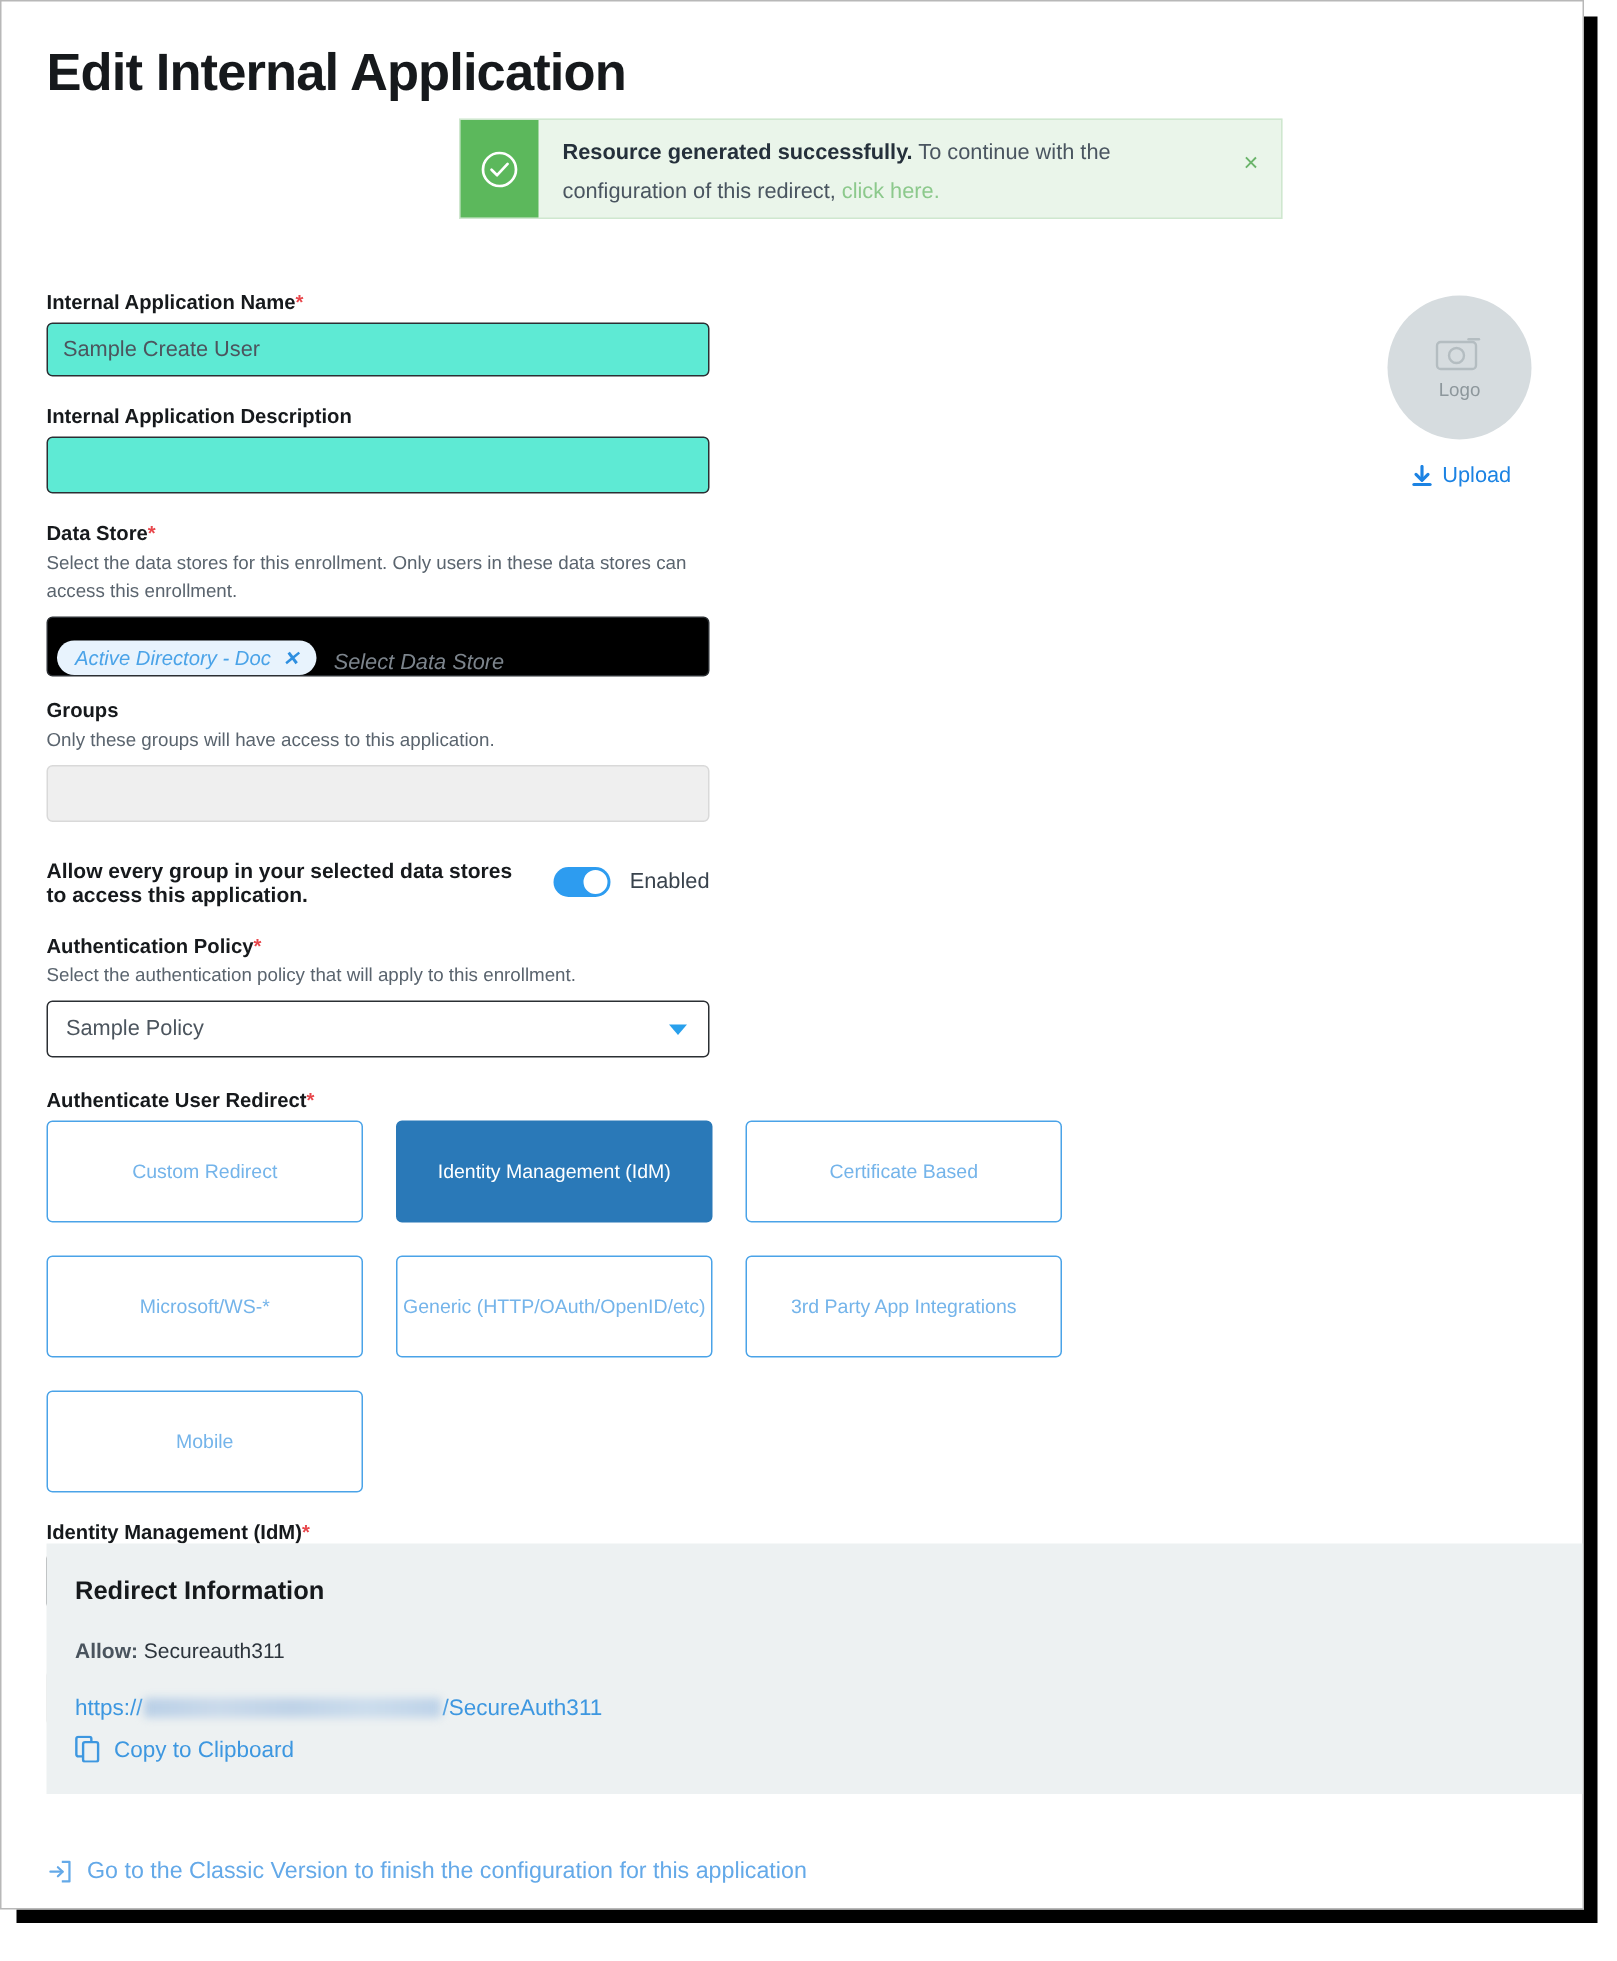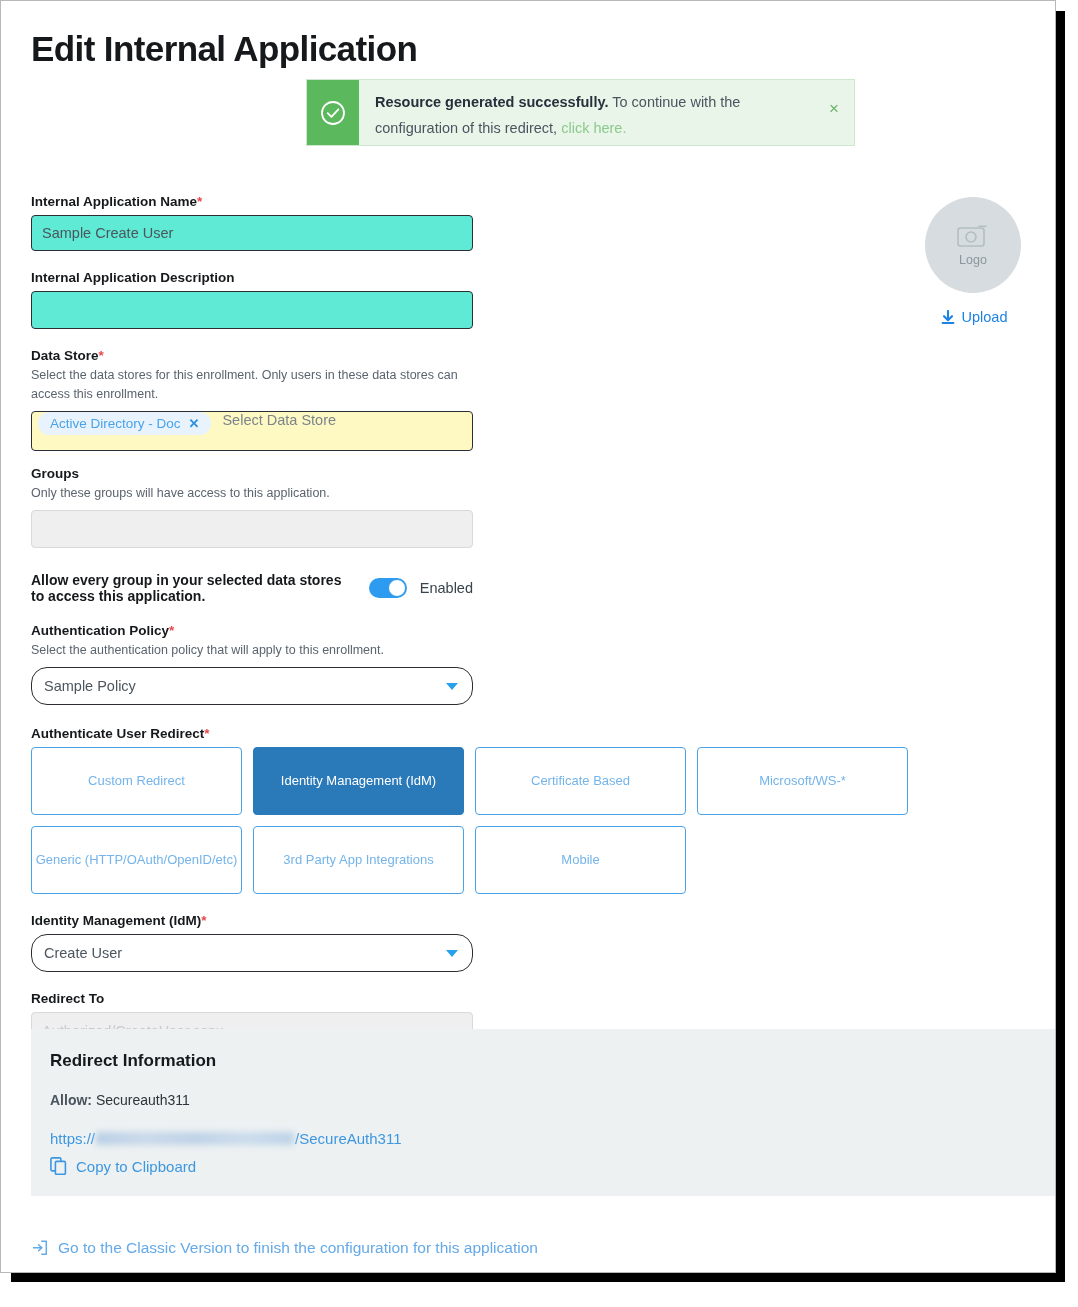--- a/index.html
+++ b/index.html
@@ -135,23 +135,24 @@
   .gap-md { height: 19px; }
 
   
   .tag-input {
     width: 442px;
     height: 40px;
     border: 1px solid #2b2f33;
     border-radius: 4px;
     box-sizing: border-box;
     display: flex;
-    align-items: flex-start;
+    align-items: flex-end;
     padding: 0 6px;
-    background: #fef9c3;
+    background: #000000;
+    font-style: italic;
   }
   .tag {
     display: inline-flex;
     align-items: center;
     gap: 8px;
     background: #e8f3fd;
     color: #4aa3e8;
     border-radius: 14px;
     padding: 4px 12px;
     font-size: 13.5px;
@@ -204,21 +205,21 @@
   .switch-state {
     font-size: 14.5px;
     color: #39434d;
   }
 
   
   .select {
     width: 442px;
     height: 38px;
     border: 1px solid #2b2f33;
-    border-radius: 16px;
+    border-radius: 4px;
     box-sizing: border-box;
     display: flex;
     align-items: center;
     padding: 0 12px;
     font-size: 14.5px;
     color: #4c555e;
     background: #fff;
     position: relative;
     cursor: pointer;
   }
@@ -230,21 +231,21 @@
     width: 0; height: 0;
     border-left: 6px solid transparent;
     border-right: 6px solid transparent;
     border-top: 7px solid #29a0ec;
   }
 
   
   .tiles {
     display: flex;
     flex-wrap: wrap;
-    gap: 11px;
+    gap: 22px;
     width: 890px;
   }
   .tile {
     width: 211px;
     height: 68px;
     border: 1px solid #4aa3e8;
     border-radius: 4px;
     box-sizing: border-box;
     display: flex;
     align-items: center;

